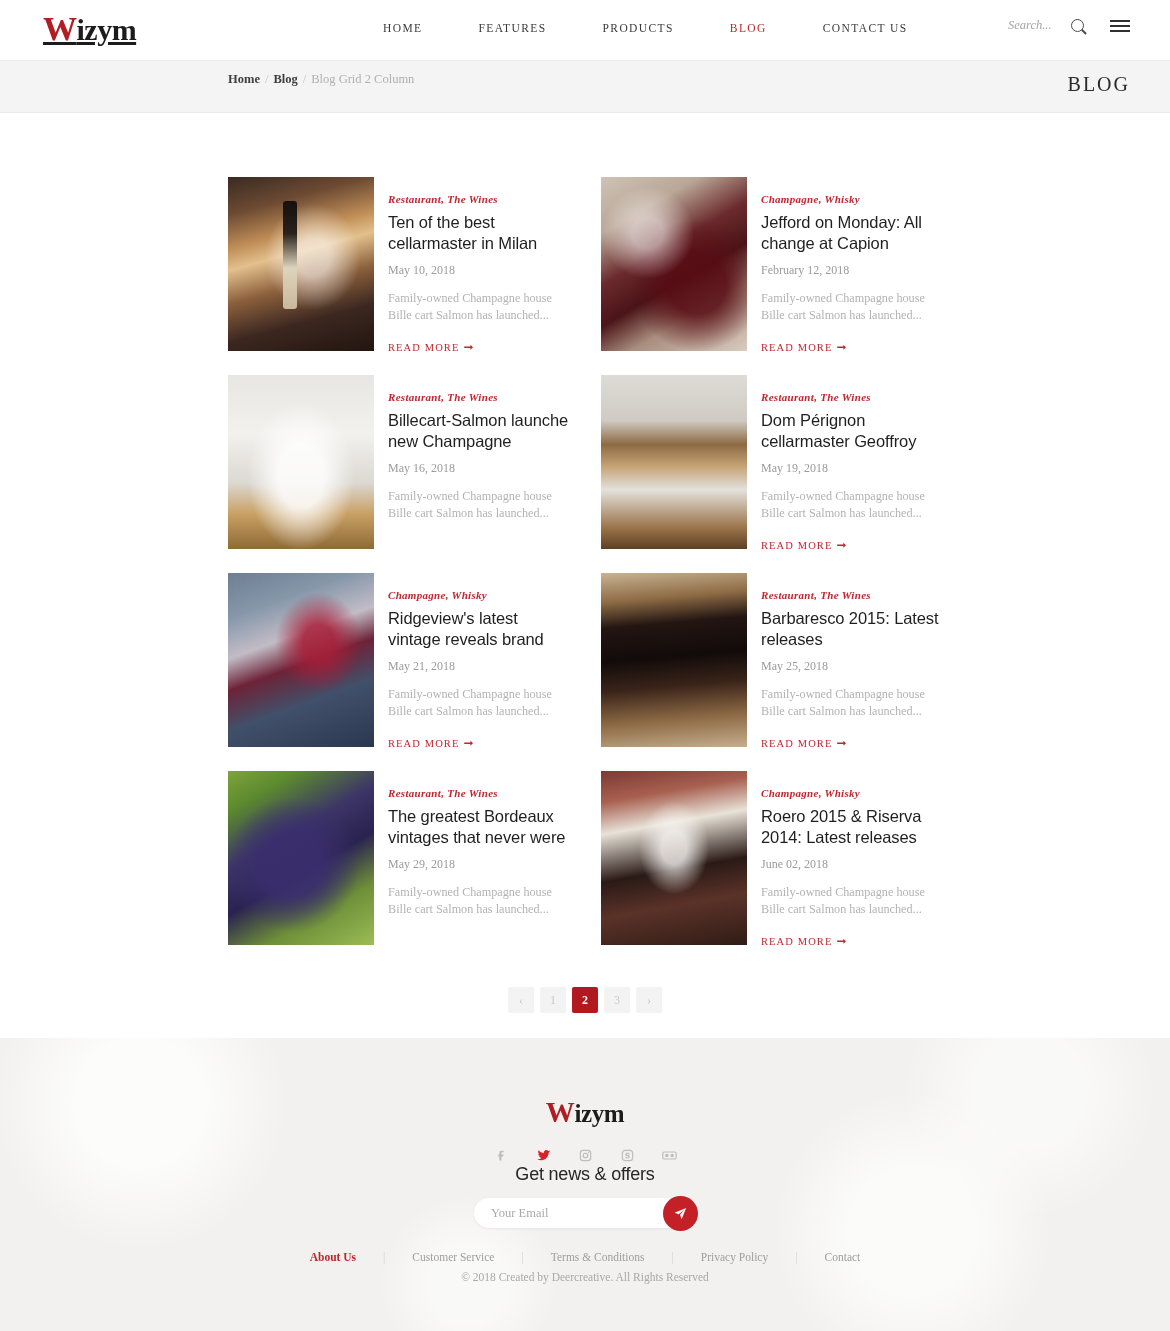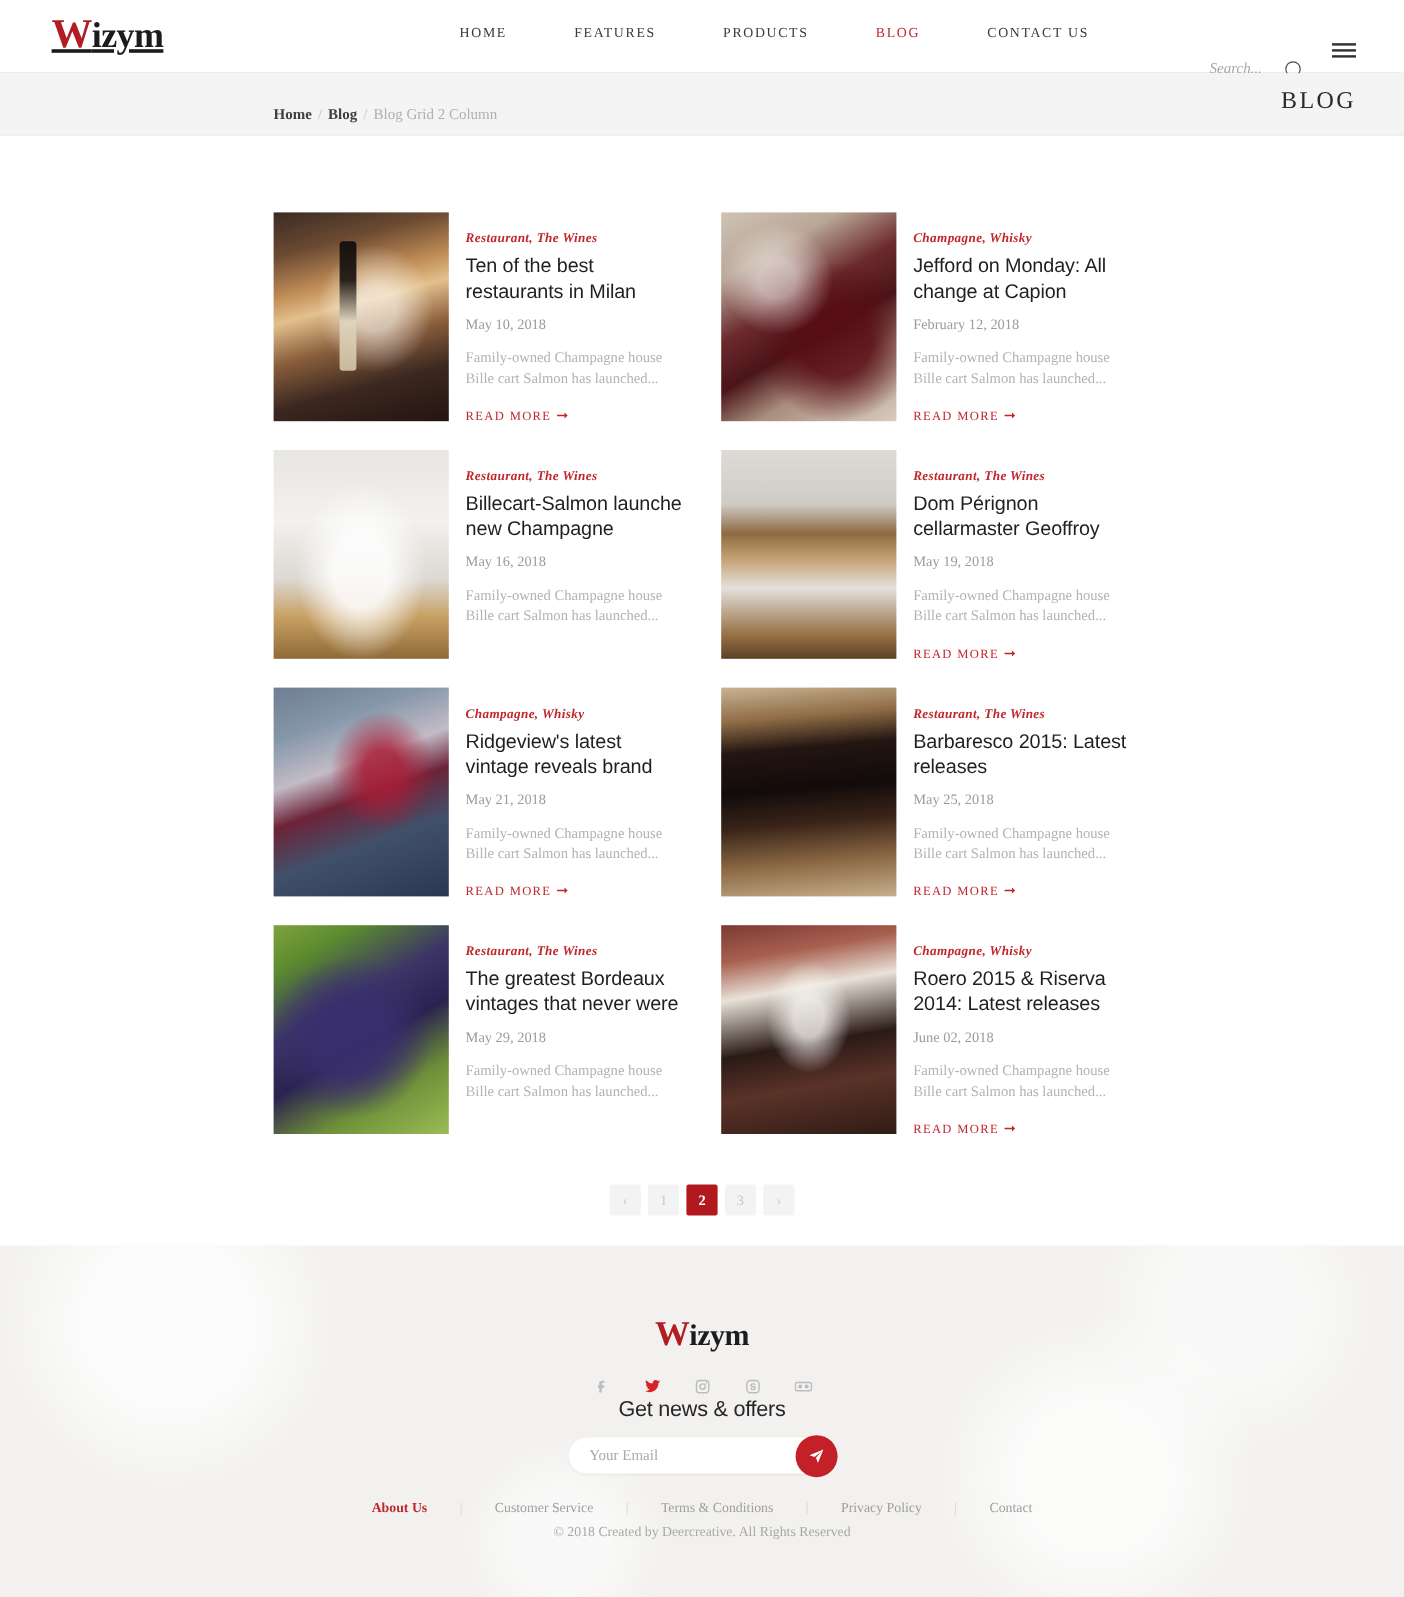--- a/index.html
+++ b/index.html
@@ -58,21 +58,20 @@
     right: 40px;
     top: 18px;
     display: flex;
     align-items: center;
     gap: 26px;
   }
   .searchbox {
     display: flex;
     align-items: center;
     gap: 7px;
-    margin-top: 32px;
   }
   .searchbox input {
     border: none;
     outline: none;
     background: transparent;
     width: 56px;
     font-family: "Liberation Serif", serif;
     font-size: 12.5px;
     color: #9a9a9a;
     font-style: italic;
@@ -99,21 +98,21 @@
   
   .crumbbar {
     height: 52px;
     background: #f4f4f4;
     position: relative;
     border-bottom: 1px solid #e9e9e9;
   }
   .crumbs {
     position: absolute;
     left: 228px;
-    top: 27px;
+    top: 11px;
     font-family: "Liberation Serif", serif;
     font-size: 12.5px;
     color: #9e9e9e;
   }
   .crumbs a { color: #3f3f3f; text-decoration: none; font-weight: 700; }
   .crumbs .sep { color: #c2c2c2; margin: 0 5px; }
   .crumbs .current { color: #b0b0b0; }
   .pagetitle {
     position: absolute;
     right: 40px;
@@ -381,21 +380,21 @@
   <div class="pagetitle">BLOG</div>
 </div>
 
 <div class="blog-wrap">
   <div class="blog-grid">
 
     <article class="post">
       <a class="thumb t1" href="#"></a>
       <div class="post-body">
         <div class="cats">Restaurant, The Wines</div>
-        <a class="post-title" href="#" style="display:block;text-decoration:none;">Ten of the best restaurants in Milan</a>
+        <a class="post-title" href="#" style="display:block;text-decoration:none;">Ten of the best cellarmaster in Milan</a>
         <div class="post-date">May 10, 2018</div>
         <div class="post-excerpt">Family-owned Champagne house Bille cart Salmon has launched...</div>
         <a class="readmore" href="#"><span>READ MORE</span><span class="arrow">➞</span></a>
       </div>
     </article>
 
     <article class="post">
       <a class="thumb t2" href="#"></a>
       <div class="post-body">
         <div class="cats">Champagne, Whisky</div>

